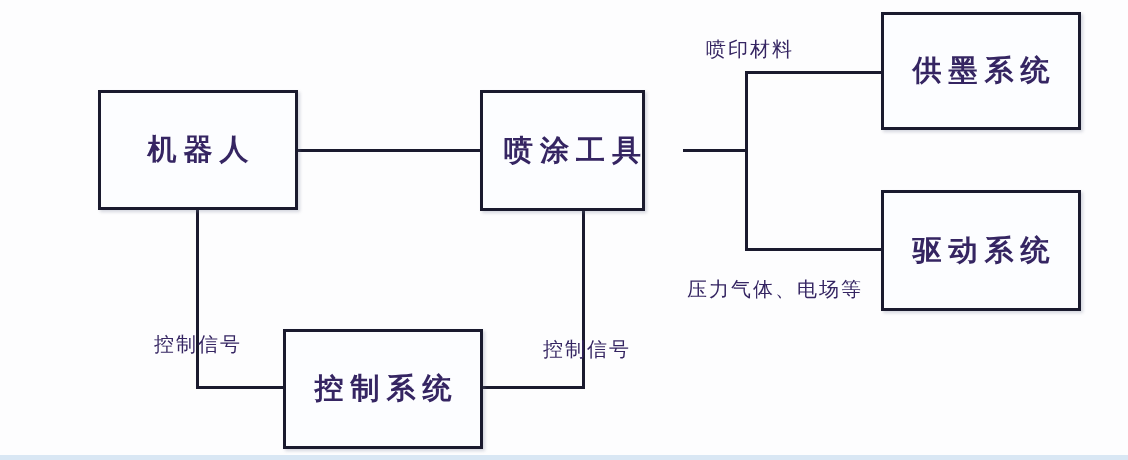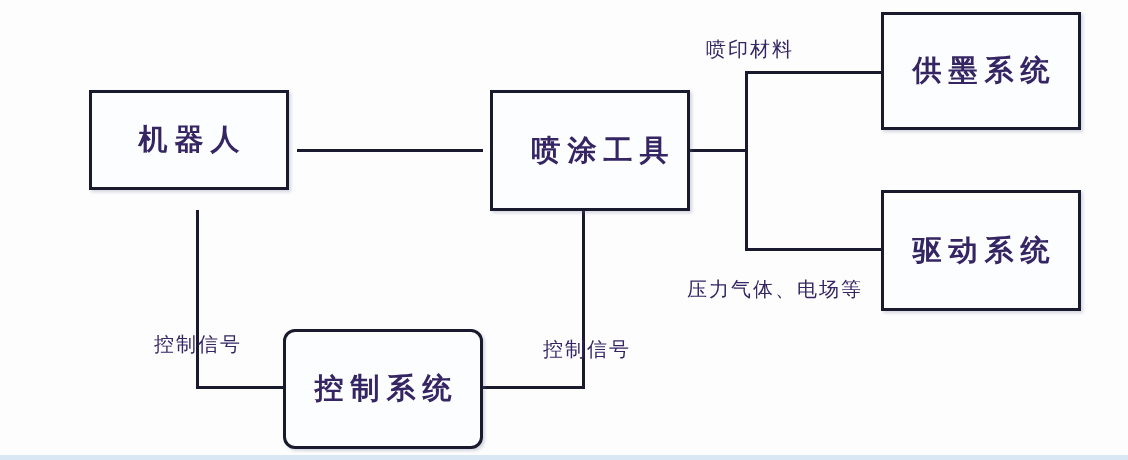--- a/index.html
+++ b/index.html
@@ -26,25 +26,25 @@
     box-shadow: 2px 2px 3px rgba(110, 120, 145, 0.28);
   }
   .node-label {
     color: #352562;
     font-size: 29px;
     font-weight: bold;
     letter-spacing: 7px;
     text-indent: 7px;
     white-space: nowrap;
   }
-  .node-robot   { left: 89px;  top: 90px;  width: 200px; height: 100px; }
-  .node-spray   { left: 490px; top: 90px;  width: 200px; height: 121px; padding-left: 20px; }
+  .node-robot   { left: 98px;  top: 90px;  width: 200px; height: 120px; }
+  .node-spray   { left: 480px; top: 90px;  width: 165px; height: 121px; padding-left: 20px; }
   .node-ink     { left: 881px; top: 12px;  width: 200px; height: 118px; }
   .node-drive   { left: 881px; top: 190px; width: 200px; height: 121px; }
-  .node-control { left: 283px; top: 329px; width: 200px; height: 120px; border-radius: 12px; }
+  .node-control { left: 283px; top: 329px; width: 200px; height: 120px; }
 
   .line {
     position: absolute;
     background: #1a1a2e;
   }
   .line-motion          { left: 297px; top: 149px; width: 186px; height: 3px; }
   .line-spray-branch    { left: 683px; top: 149px; width: 65px;  height: 3px; }
   .line-branch-vertical { left: 745px; top: 71px;  width: 3px;   height: 180px; }
   .line-ink             { left: 745px; top: 71px;  width: 136px; height: 3px; }
   .line-drive           { left: 745px; top: 248px; width: 136px; height: 3px; }

